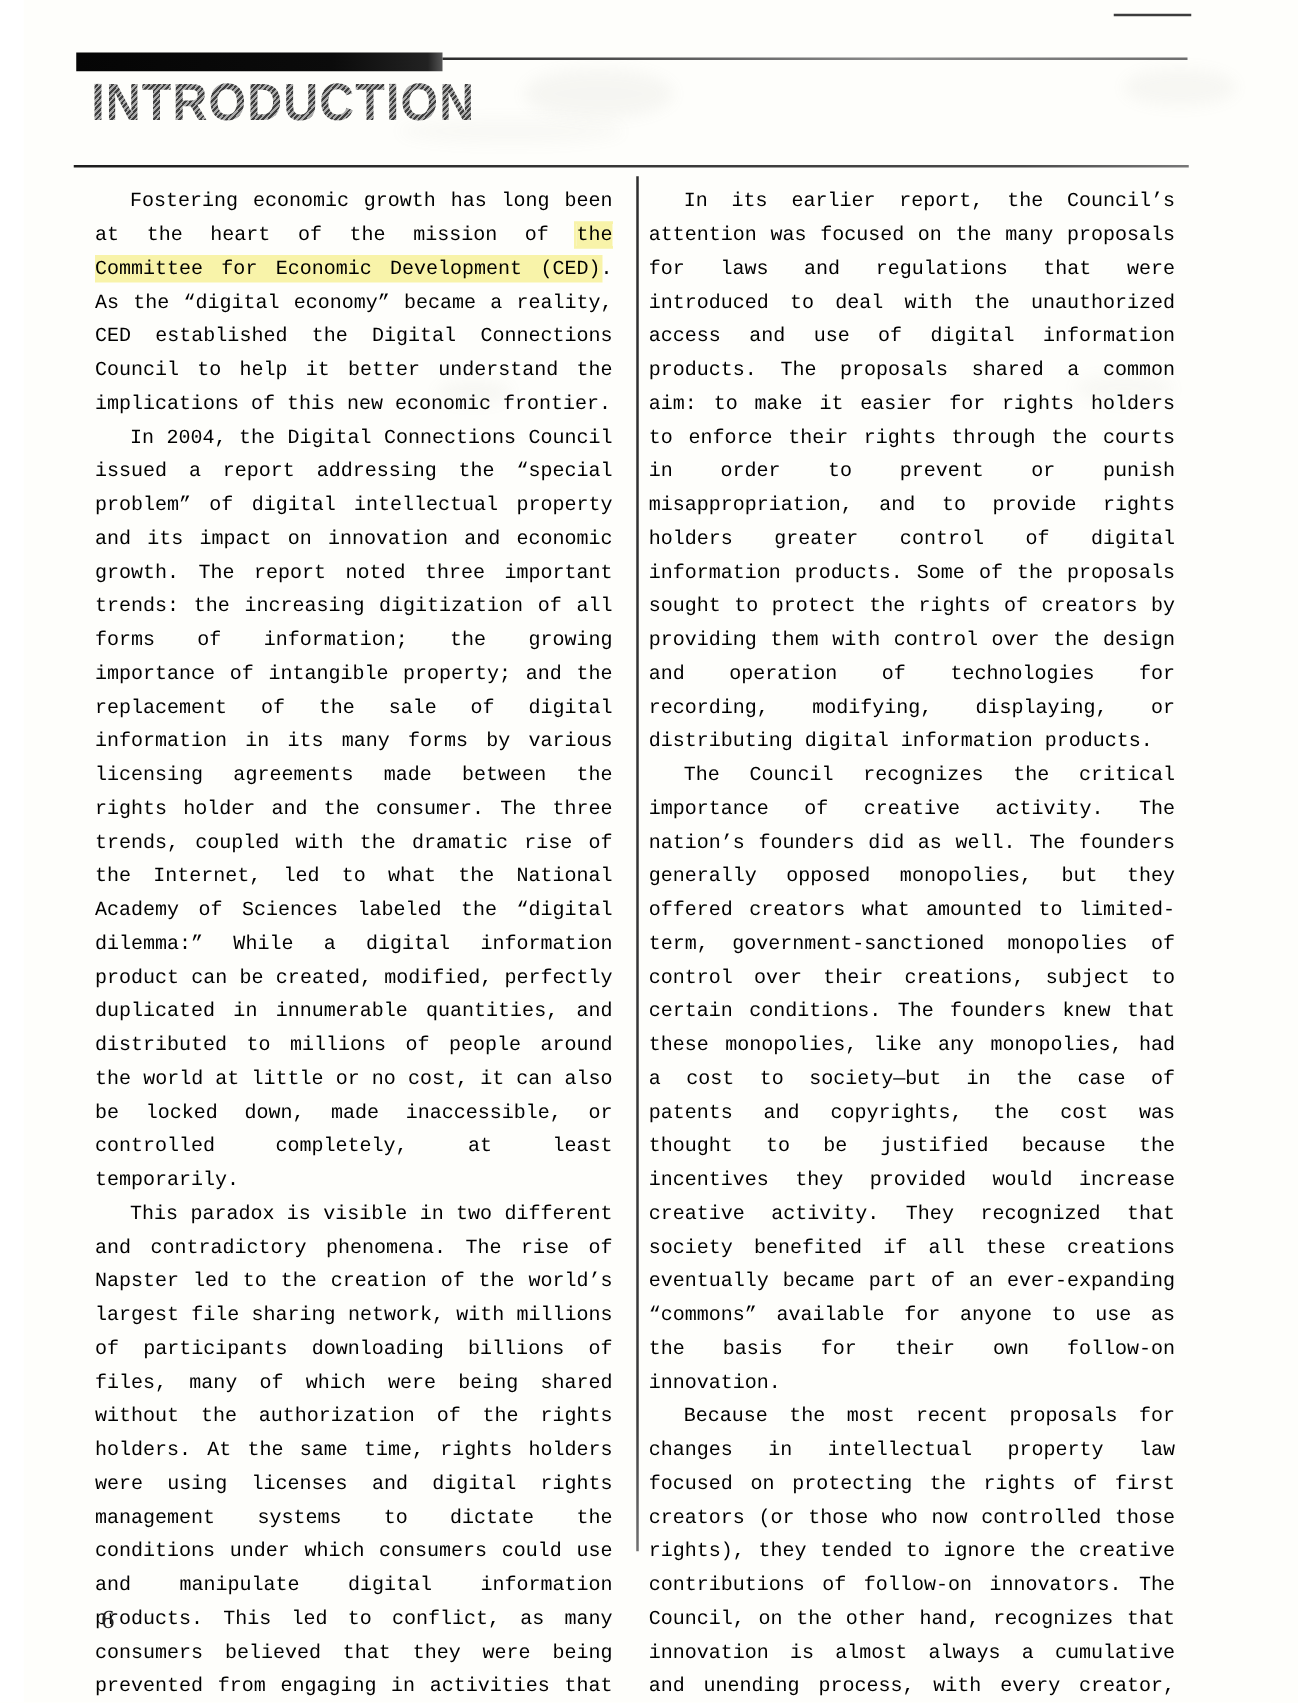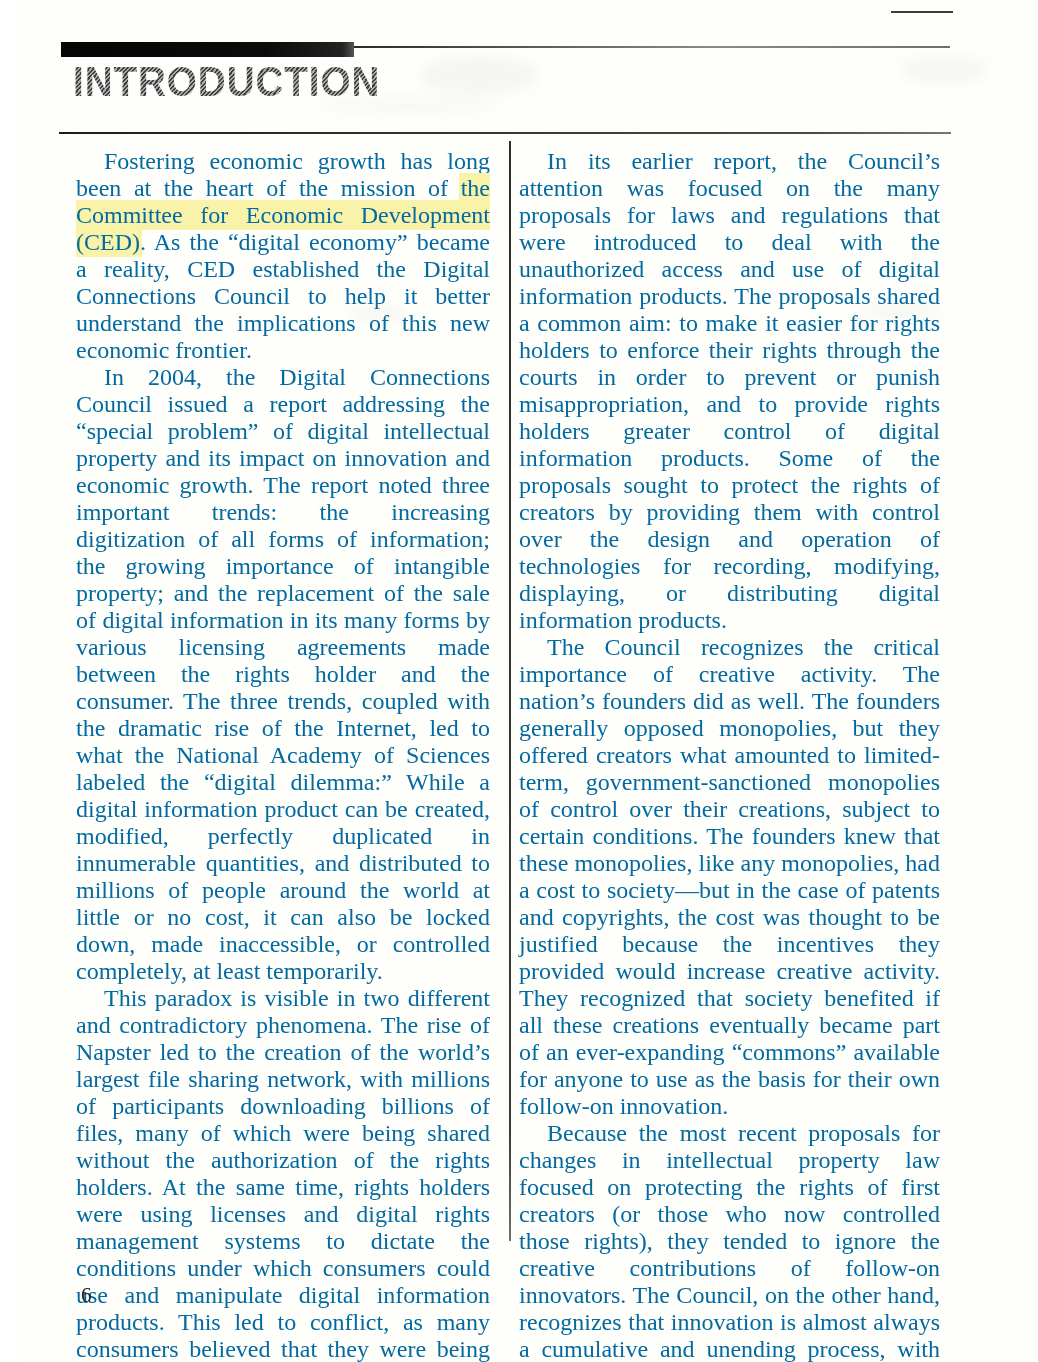--- a/index.html
+++ b/index.html
@@ -57,25 +57,26 @@
     background:linear-gradient(to bottom,#2e2e2e,#3a3a3a 90%,#707070);
   }
   
   .col {
     position:absolute; top:148px;
     color:#1b1b1b;
   }
   .col-left  { left:57px;  width:414px; }
   .col-right { left:500px; width:421px; }
   .col p {
-    font-size:24px;
+    font-size:16px;
     line-height:27px;
     text-align:justify;
     text-indent:28px;
-    color:#0369a1;
+    color:#000000;
+    font-family:Liberation Mono, monospace;
   }
   .hl {
     background:#f8f3a9;
     box-shadow:0 0 0 2px #f8f3a9;
   }
   .page-number {
     position:absolute; left:62px; top:1283px;
     font-size:21px; color:#222;
   }
   

